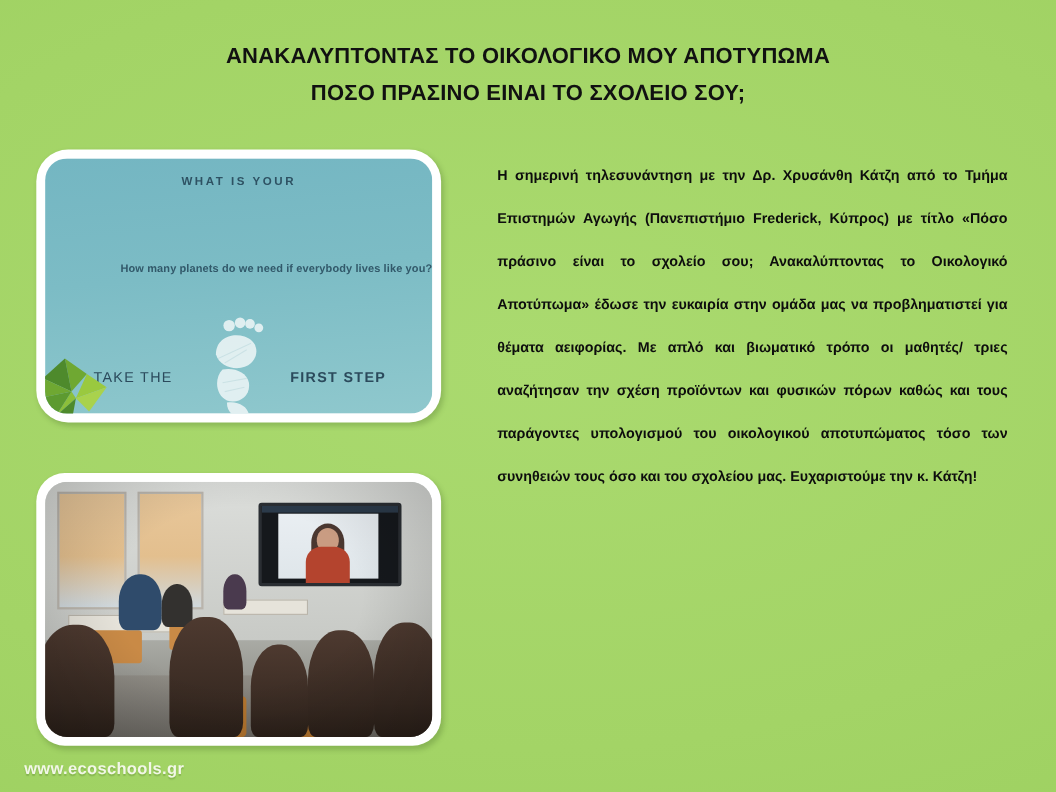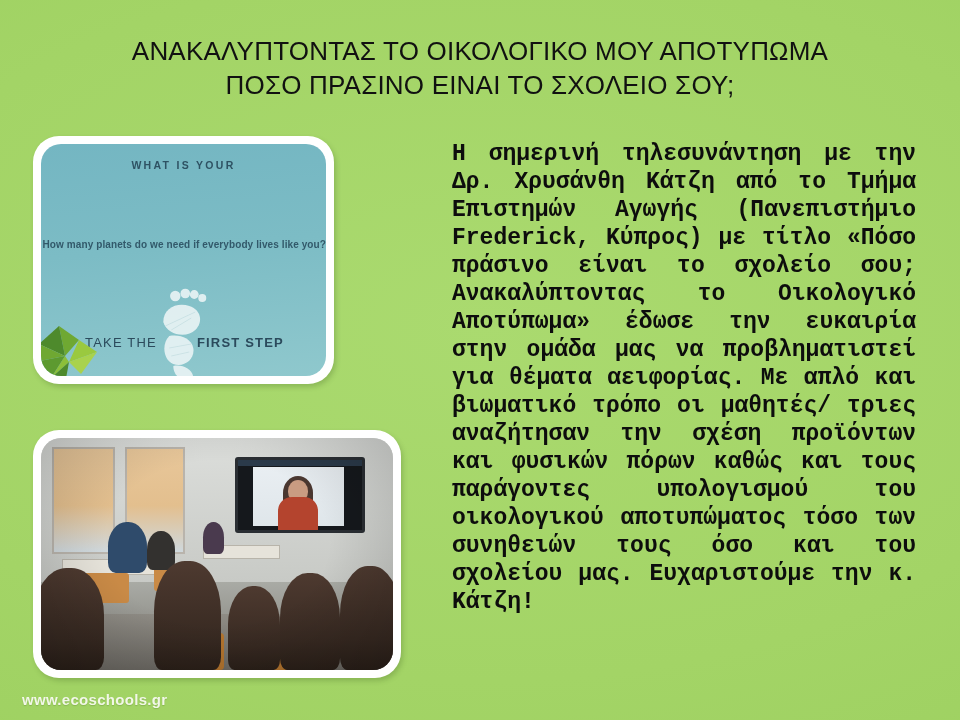--- a/index.html
+++ b/index.html
@@ -26,22 +26,22 @@
   
   .title-block {
     position: absolute;
     left: 40px;
     top: 34px;
     width: 880px;
     text-align: center;
   }
   .title-line {
     color: #111111;
-    font-weight: normal;
-    font-size: 26px;
+    font-weight: bold;
+    font-size: 20px;
     line-height: 34px;
     letter-spacing: 0.2px;
     white-space: nowrap;
   }
 
   
   .photo-frame {
     position: absolute;
     background: #ffffff;
     border-radius: 26px;
@@ -52,22 +52,23 @@
     width: 100%;
     height: 100%;
     border-radius: 20px;
     overflow: hidden;
     position: relative;
   }
 
   #photo-eco {
     left: 33px;
     top: 136px;
-    width: 301px;
+    width: 368px;
     height: 248px;
+    border-radius: 29px;
   }
   #photo-class {
     left: 33px;
     top: 430px;
     width: 368px;
     height: 248px;
   }
 
   
   .eco-poster {
@@ -255,23 +256,23 @@
     background: radial-gradient(ellipse at 50% 45%, rgba(0,0,0,0) 45%, rgba(0,0,0,0.22) 100%);
   }
 
   
   .body-text {
     position: absolute;
     left: 452px;
     top: 140px;
     width: 464px;
     color: #0d0d0d;
-    font-family: Liberation Mono, monospace;
-    font-size: 23px;
-    line-height: 28px;
+    font-family: Liberation Sans, sans-serif;
+    font-size: 13px;
+    line-height: 39px;
     font-weight: bold;
     text-align: justify;
     text-justify: inter-word;
   }
 
   
   .footer-url {
     position: absolute;
     left: 22px;
     bottom: 12px;

